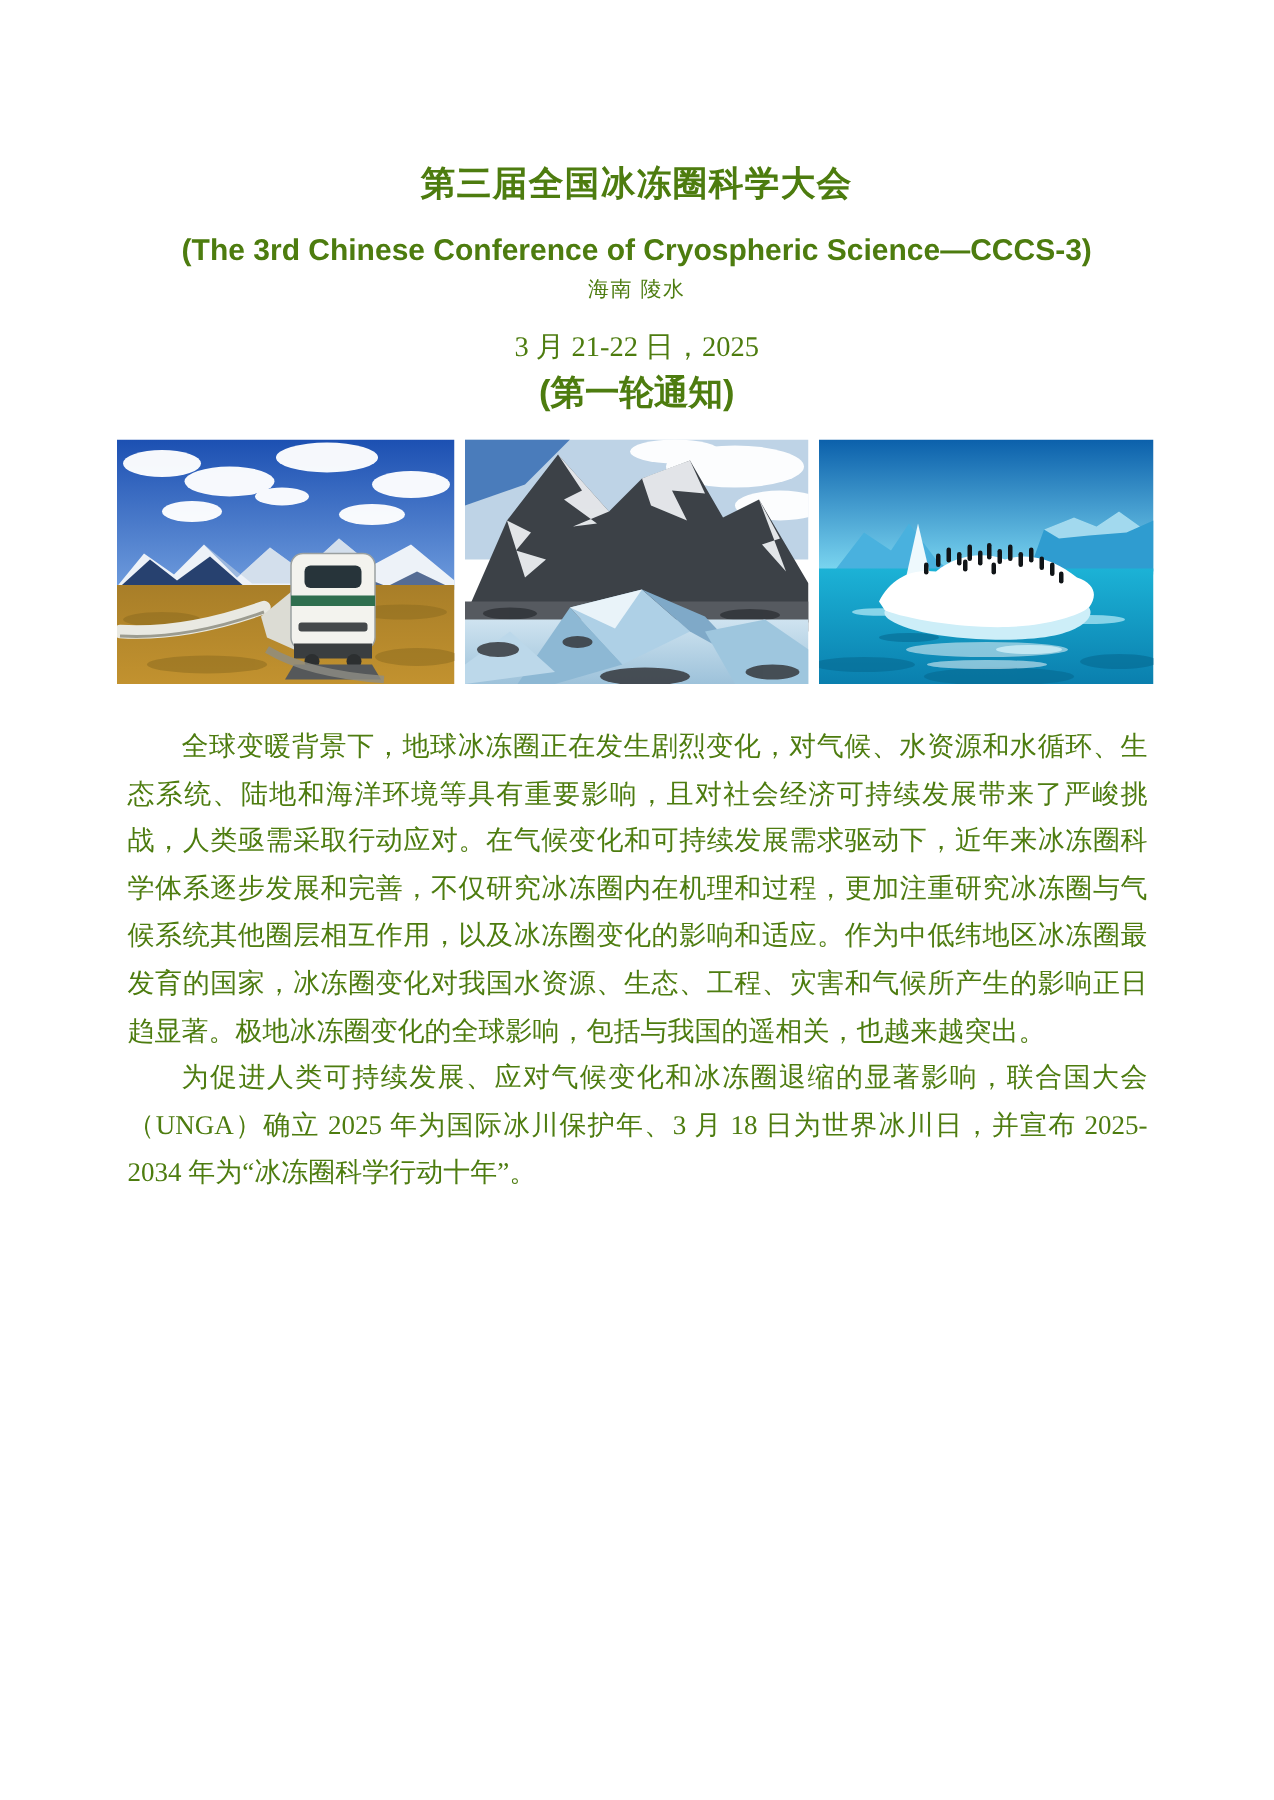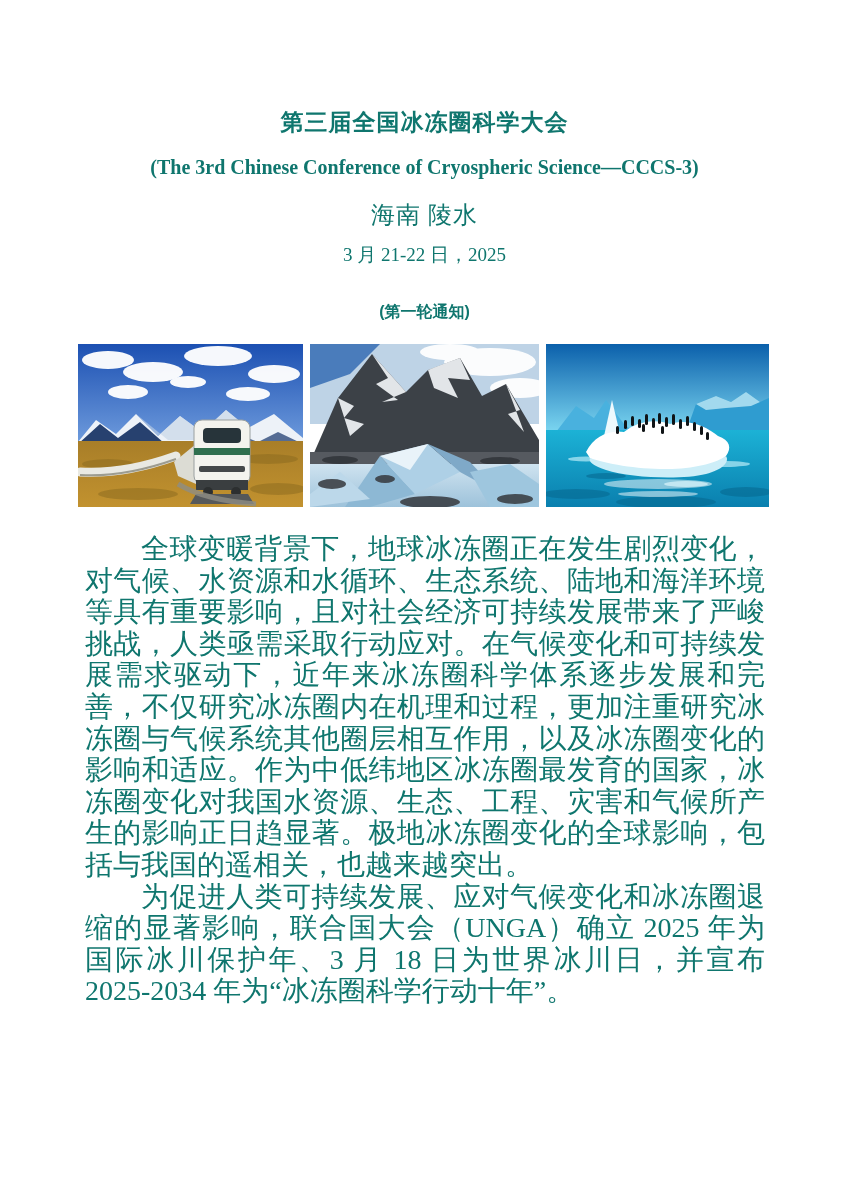--- a/index.html
+++ b/index.html
@@ -1,49 +1,49 @@
 <!DOCTYPE html>
 <html lang="zh"><head>
 <meta charset="utf-8">
 <style>
   html,body{margin:0;padding:0;background:#e9e9e9;}
   .page{
     width:849px;height:1200px;background:#ffffff;margin:0 auto;
-    position:relative;color:#0f766e;overflow:hidden;
+    position:relative;color:#4d7c0f;overflow:hidden;
     font-family:"Liberation Serif","DejaVu Serif",serif;
   }
   .center{text-align:center;}
   .title-cn{
     padding-top:108px;font-family:"Liberation Sans","DejaVu Sans",sans-serif;
     font-weight:bold;font-size:23px;line-height:28px;letter-spacing:1px;
   }
   .title-en{
-    margin-top:18px;font-family:Liberation Serif, serif;
+    margin-top:18px;font-family:Liberation Sans, sans-serif;
     font-weight:bold;font-size:20px;line-height:26px;
   }
   .location{
-    margin-top:23px;font-family:Liberation Serif, serif;
-    font-size:24px;line-height:25px;letter-spacing:1px;
+    font-family:Liberation Sans, sans-serif;
+    font-size:14px;line-height:25px;letter-spacing:1px;
   }
   .date{
     margin-top:14px;font-family:"Liberation Serif","DejaVu Serif",serif;
     font-size:19px;line-height:25px;
   }
   .notice{
-    margin-top:32px;font-family:"Liberation Sans","DejaVu Sans",sans-serif;
-    font-weight:bold;font-size:16px;line-height:26px;
+    margin-top:4px;font-family:"Liberation Sans","DejaVu Sans",sans-serif;
+    font-weight:bold;font-size:23px;line-height:26px;
   }
   .photo-strip{
     margin-top:19px;padding-left:78px;display:flex;gap:7px;align-items:flex-start;
   }
   .photo{height:163px;display:block;}
   .photo svg{display:block;}
   .body-text{
     margin:26px 84px 0 85px;
-    font-size:28px;line-height:31.6px;text-align:justify;
+    font-size:18px;line-height:31.6px;text-align:justify;
   }
   .body-text p{
     margin:0;text-indent:2em;
     font-family:"Liberation Serif","DejaVu Serif",serif;
   }
 </style>
 </head>
 <body>
 
 <div class="page">

